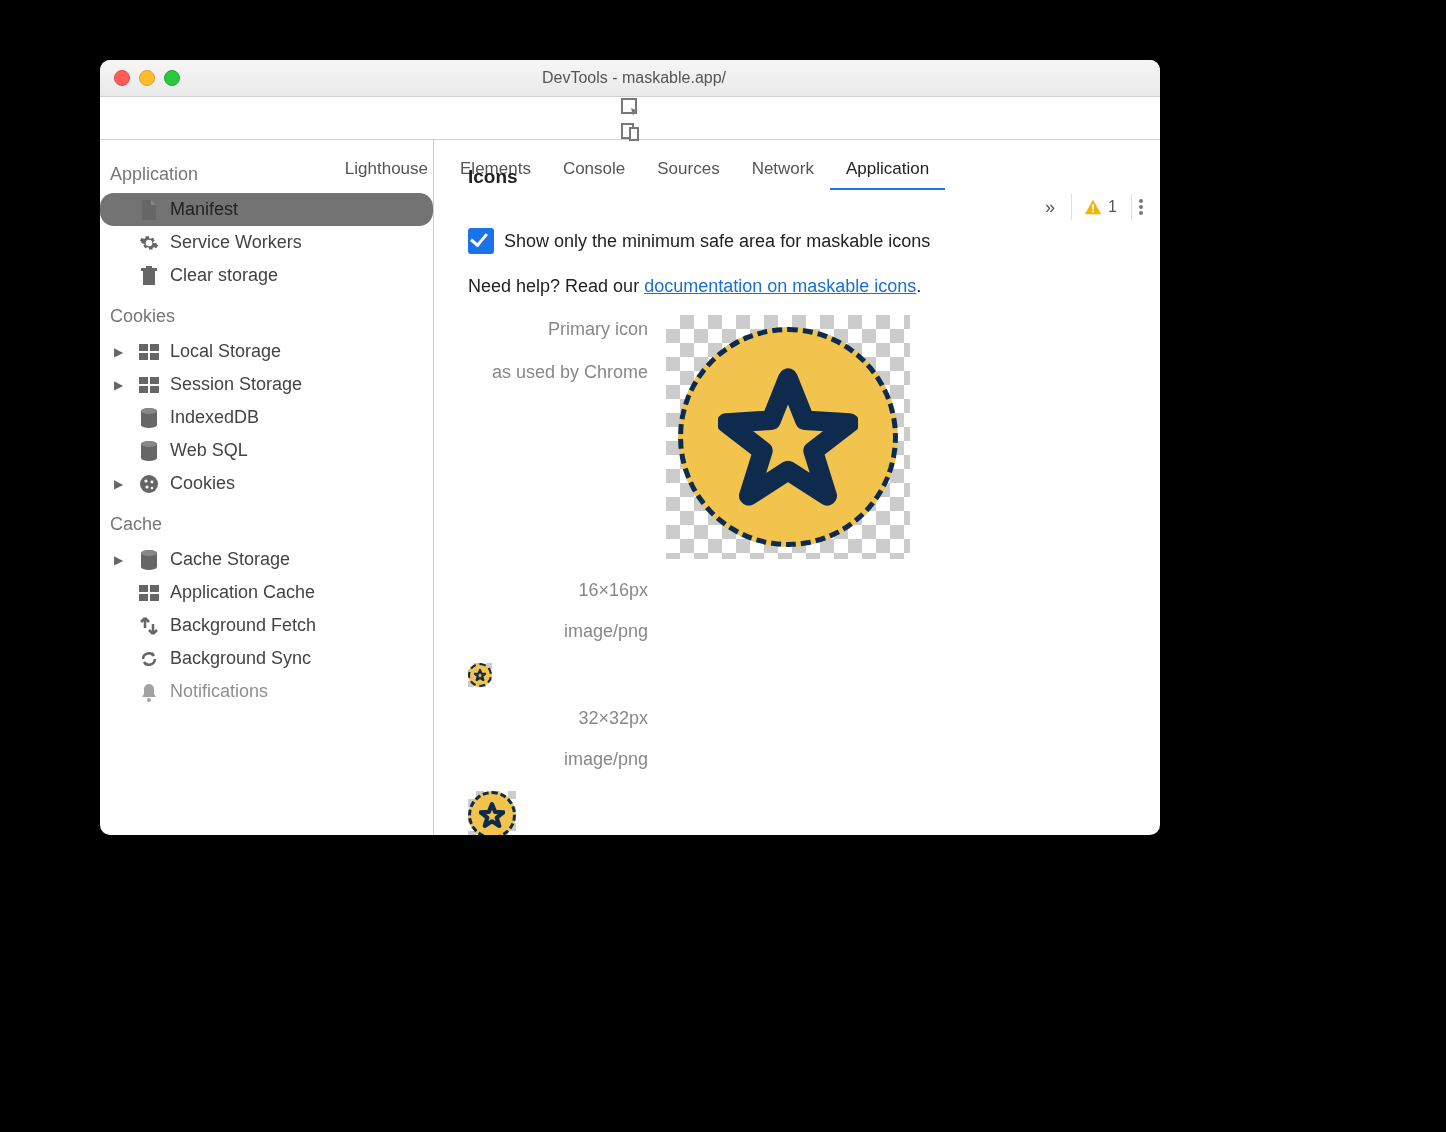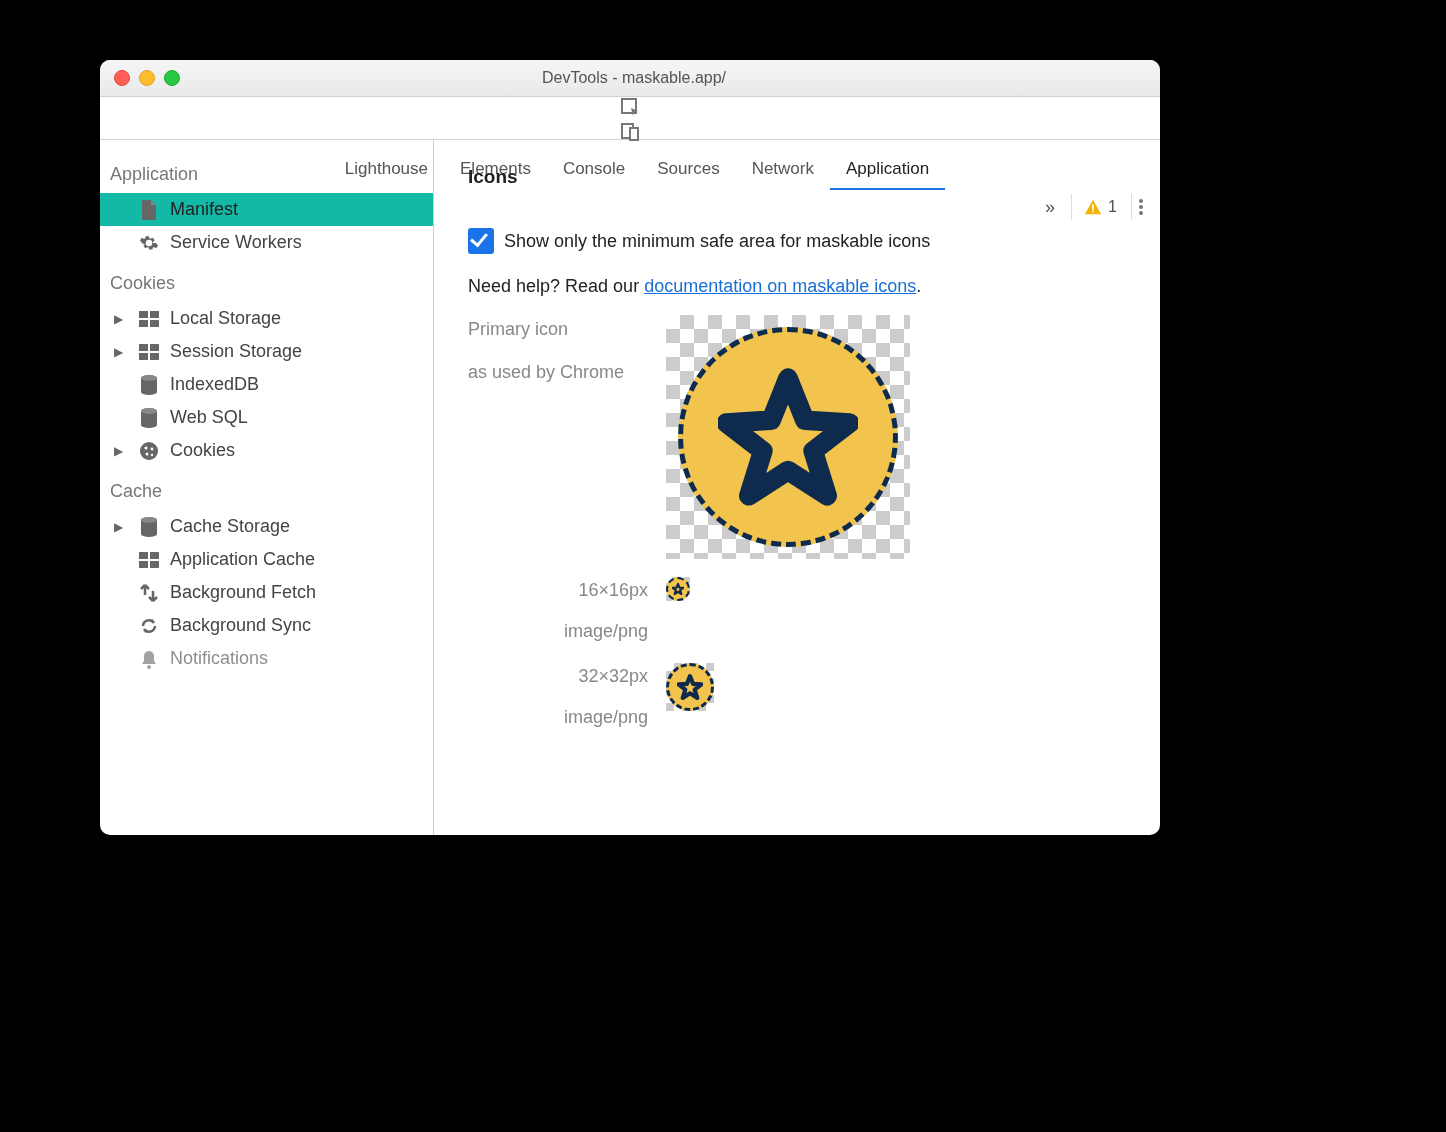--- a/index.html
+++ b/index.html
@@ -90,21 +90,21 @@
   .item{
     display:flex;align-items:center;
     gap:10px;
     padding:6px 10px 6px 14px;
     color:#444;
     cursor:pointer;
     white-space:nowrap;
   }
   .item .arrow{width:14px;color:#666;font-size:12px;}
   .item .ico{width:22px;display:flex;align-items:center;justify-content:center;}
-  .item.selected{background:#14b8a6;color:#222;}
+  .item.selected{background:#737373;color:#222;border-radius:14px;}
   .item .spacer{width:14px;}
   .sidebar svg{display:block;}
 
   .main{
     flex:1;
     padding:26px 34px 16px 34px;
     overflow:hidden;
     color:#222;
   }
   .sect-title{font-weight:700;font-size:19px;margin-bottom:22px;}
@@ -114,34 +114,34 @@
     background:#1a73e8;position:relative;cursor:pointer;
   }
   .cb::after{
     content:"";position:absolute;left:4px;top:0px;width:7px;height:13px;
     border:solid #fff;border-width:0 3px 3px 0;transform:rotate(40deg);
   }
   .helprow{font-size:18px;margin-bottom:18px;}
   .helprow a{color:#1a6fd6;text-decoration:underline;cursor:pointer;}
 
   .pair{display:flex;gap:18px;margin-top:8px;}
-  .paircol-left{width:180px;color:#888;font-size:18px;line-height:1.6;}
+  .paircol-left{width:180px;text-align:right;color:#888;font-size:18px;line-height:1.6;}
   .checker{
     background-image:
       linear-gradient(45deg,#ccc 25%,transparent 25%),
       linear-gradient(-45deg,#ccc 25%,transparent 25%),
       linear-gradient(45deg,transparent 75%,#ccc 75%),
       linear-gradient(-45deg,transparent 75%,#ccc 75%);
     background-color:#fff;
     position:relative;
   }
   .chk-lg{width:244px;height:244px;background-size:28px 28px;background-position:0 0,0 14px,14px -14px,-14px 0;}
   .chk-sm{width:24px;height:24px;background-size:12px 12px;background-position:0 0,0 6px,6px -6px,-6px 0;}
   .chk-md{width:48px;height:48px;background-size:16px 16px;background-position:0 0,0 8px,8px -8px,-8px 0;}
-  .iconrow{display:flex;gap:18px;margin-top:18px;align-items:flex-start;}
+  .iconrow{display:flex;gap:18px;margin-top:18px;align-items:flex-start;flex-direction:column;}
   .iconrow .lab{width:180px;text-align:right;color:#888;font-size:18px;line-height:1.5;}
   
   .star-lg{
     position:absolute;inset:0;margin:auto;
     width:210px;height:210px;border-radius:50%;
     background:#f3c44d;
     border:5px dashed #0e2a4d;
     display:flex;align-items:center;justify-content:center;
   }
   .star-md{
@@ -227,20 +227,31 @@
       </div>
       <div class="item">
         <span class="spacer"></span>
         <span class="ico">
             <svg width="20" height="20" viewBox="0 0 24 24">
               <path fill="#666" d="M12 8a4 4 0 1 0 0 8 a4 4 0 0 0 0-8zm9 4a7 7 0 0 1-.1 1.2l2 1.6-2 3.4-2.4-1a7 7 0 0 1-2 .1l-.4 2.6h-4l-.4-2.6a7 7 0 0 1-2-.1l-2.4 1-2-3.4 2-1.6A7 7 0 0 1 3 12a7 7 0 0 1 .1-1.2l-2-1.6 2-3.4 2.4 1a7 7 0 0 1 2-.1L8 4h4l.4 2.6a7 7 0 0 1 2 .1l2.4-1 2 3.4-2 1.6c.1.4.2.8.2 1.3z"></path>
             </svg>
           </span>
         <span>Service Workers</span>
       </div>
+      <div class="item">
+        <span class="spacer"></span>
+        <span class="ico">
+            <svg width="18" height="20" viewBox="0 0 18 20">
+              <rect x="3" y="5" width="12" height="14" fill="#666"></rect>
+              <rect x="1" y="2" width="16" height="3" fill="#666"></rect>
+              <rect x="6" y="0" width="6" height="2" fill="#666"></rect>
+            </svg>
+          </span>
+        <span>Clear storage</span>
+      </div>
 
       <div class="group-label">Cookies</div>
       <div class="item">
         <span class="arrow">▶</span>
         <span class="ico">
             <svg width="20" height="16" viewBox="0 0 20 16">
               <rect x="0" y="0" width="9" height="7" fill="#666"></rect>
               <rect x="11" y="0" width="9" height="7" fill="#666"></rect>
               <rect x="0" y="9" width="9" height="7" fill="#666"></rect>
               <rect x="11" y="9" width="9" height="7" fill="#666"></rect>

